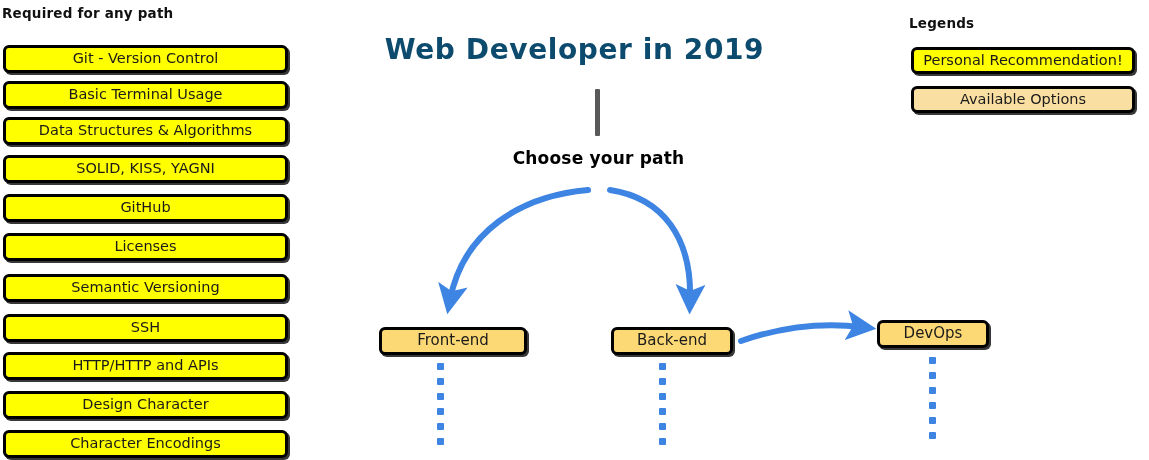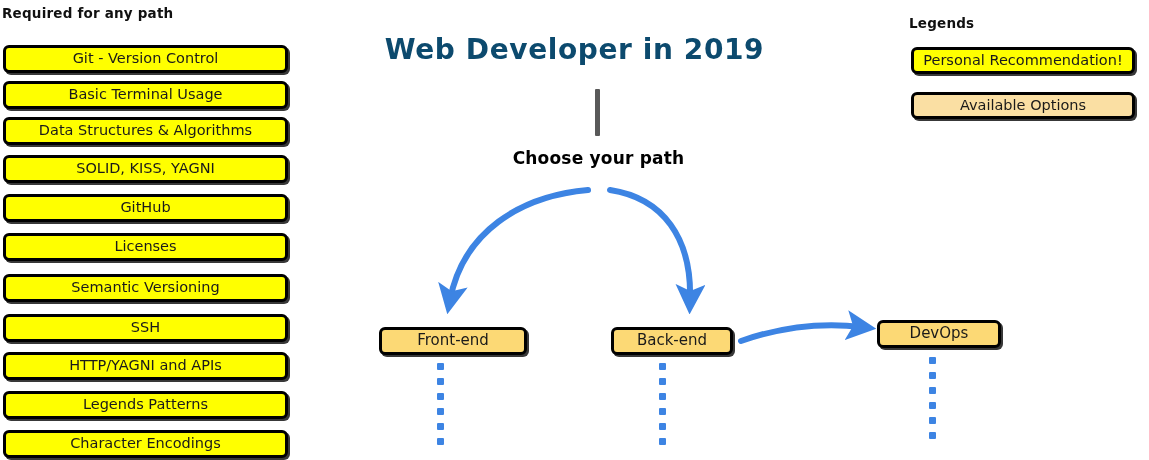--- a/index.html
+++ b/index.html
@@ -100,31 +100,31 @@
 
   
   .legend-box {
     left: 911px;
     width: 224px;
     height: 27px;
     font-size: 14.5px;
     font-weight: 500;
   }
   #legend-box-0 { top: 47px; }
-  #legend-box-1 { top: 92px; }
+  #legend-box-1 { top: 86px; }
 
   
   .path-box {
     height: 28px;
     font-size: 15px;
     font-weight: 500;
   }
   #path-box-frontend { left: 379px; top: 327px; width: 148px; }
   #path-box-backend  { left: 611px; top: 327px; width: 122px; }
-  #path-box-devops   { left: 877px; top: 320px; width: 124px; }
+  #path-box-devops   { left: 877px; top: 320px; width: 112px; }
 
   
   .dot-trail {
     position: absolute;
     width: 8px;
   }
   .dot-trail i {
     display: block;
     width: 7px;
     height: 7px;
@@ -164,22 +164,22 @@
 <div id="choose-path-label">Choose your path</div>
 
 <div class="hbox yellow req-box" id="req-box-0" style="top:45px">Git - Version Control</div>
 <div class="hbox yellow req-box" id="req-box-1" style="top:81px">Basic Terminal Usage</div>
 <div class="hbox yellow req-box" id="req-box-2" style="top:117px">Data Structures &amp; Algorithms</div>
 <div class="hbox yellow req-box" id="req-box-3" style="top:155px">SOLID, KISS, YAGNI</div>
 <div class="hbox yellow req-box" id="req-box-4" style="top:194px">GitHub</div>
 <div class="hbox yellow req-box" id="req-box-5" style="top:233px">Licenses</div>
 <div class="hbox yellow req-box" id="req-box-6" style="top:274px">Semantic Versioning</div>
 <div class="hbox yellow req-box" id="req-box-7" style="top:314px">SSH</div>
-<div class="hbox yellow req-box" id="req-box-8" style="top:352px">HTTP/YAGNI and APIs</div>
-<div class="hbox yellow req-box" id="req-box-9" style="top:391px">Legends Patterns</div>
+<div class="hbox yellow req-box" id="req-box-8" style="top:352px">HTTP/HTTP and APIs</div>
+<div class="hbox yellow req-box" id="req-box-9" style="top:391px">Design Character</div>
 <div class="hbox yellow req-box" id="req-box-10" style="top:430px">Character Encodings</div>
 
 <div class="hbox yellow legend-box" id="legend-box-0">Personal Recommendation!</div>
 <div class="hbox tan-lt legend-box" id="legend-box-1">Available Options</div>
 
 <div class="hbox tan path-box" id="path-box-frontend">Front-end</div>
 <div class="hbox tan path-box" id="path-box-backend">Back-end</div>
 <div class="hbox tan path-box" id="path-box-devops">DevOps</div>
 
 <div class="dot-trail" id="dots-frontend">

